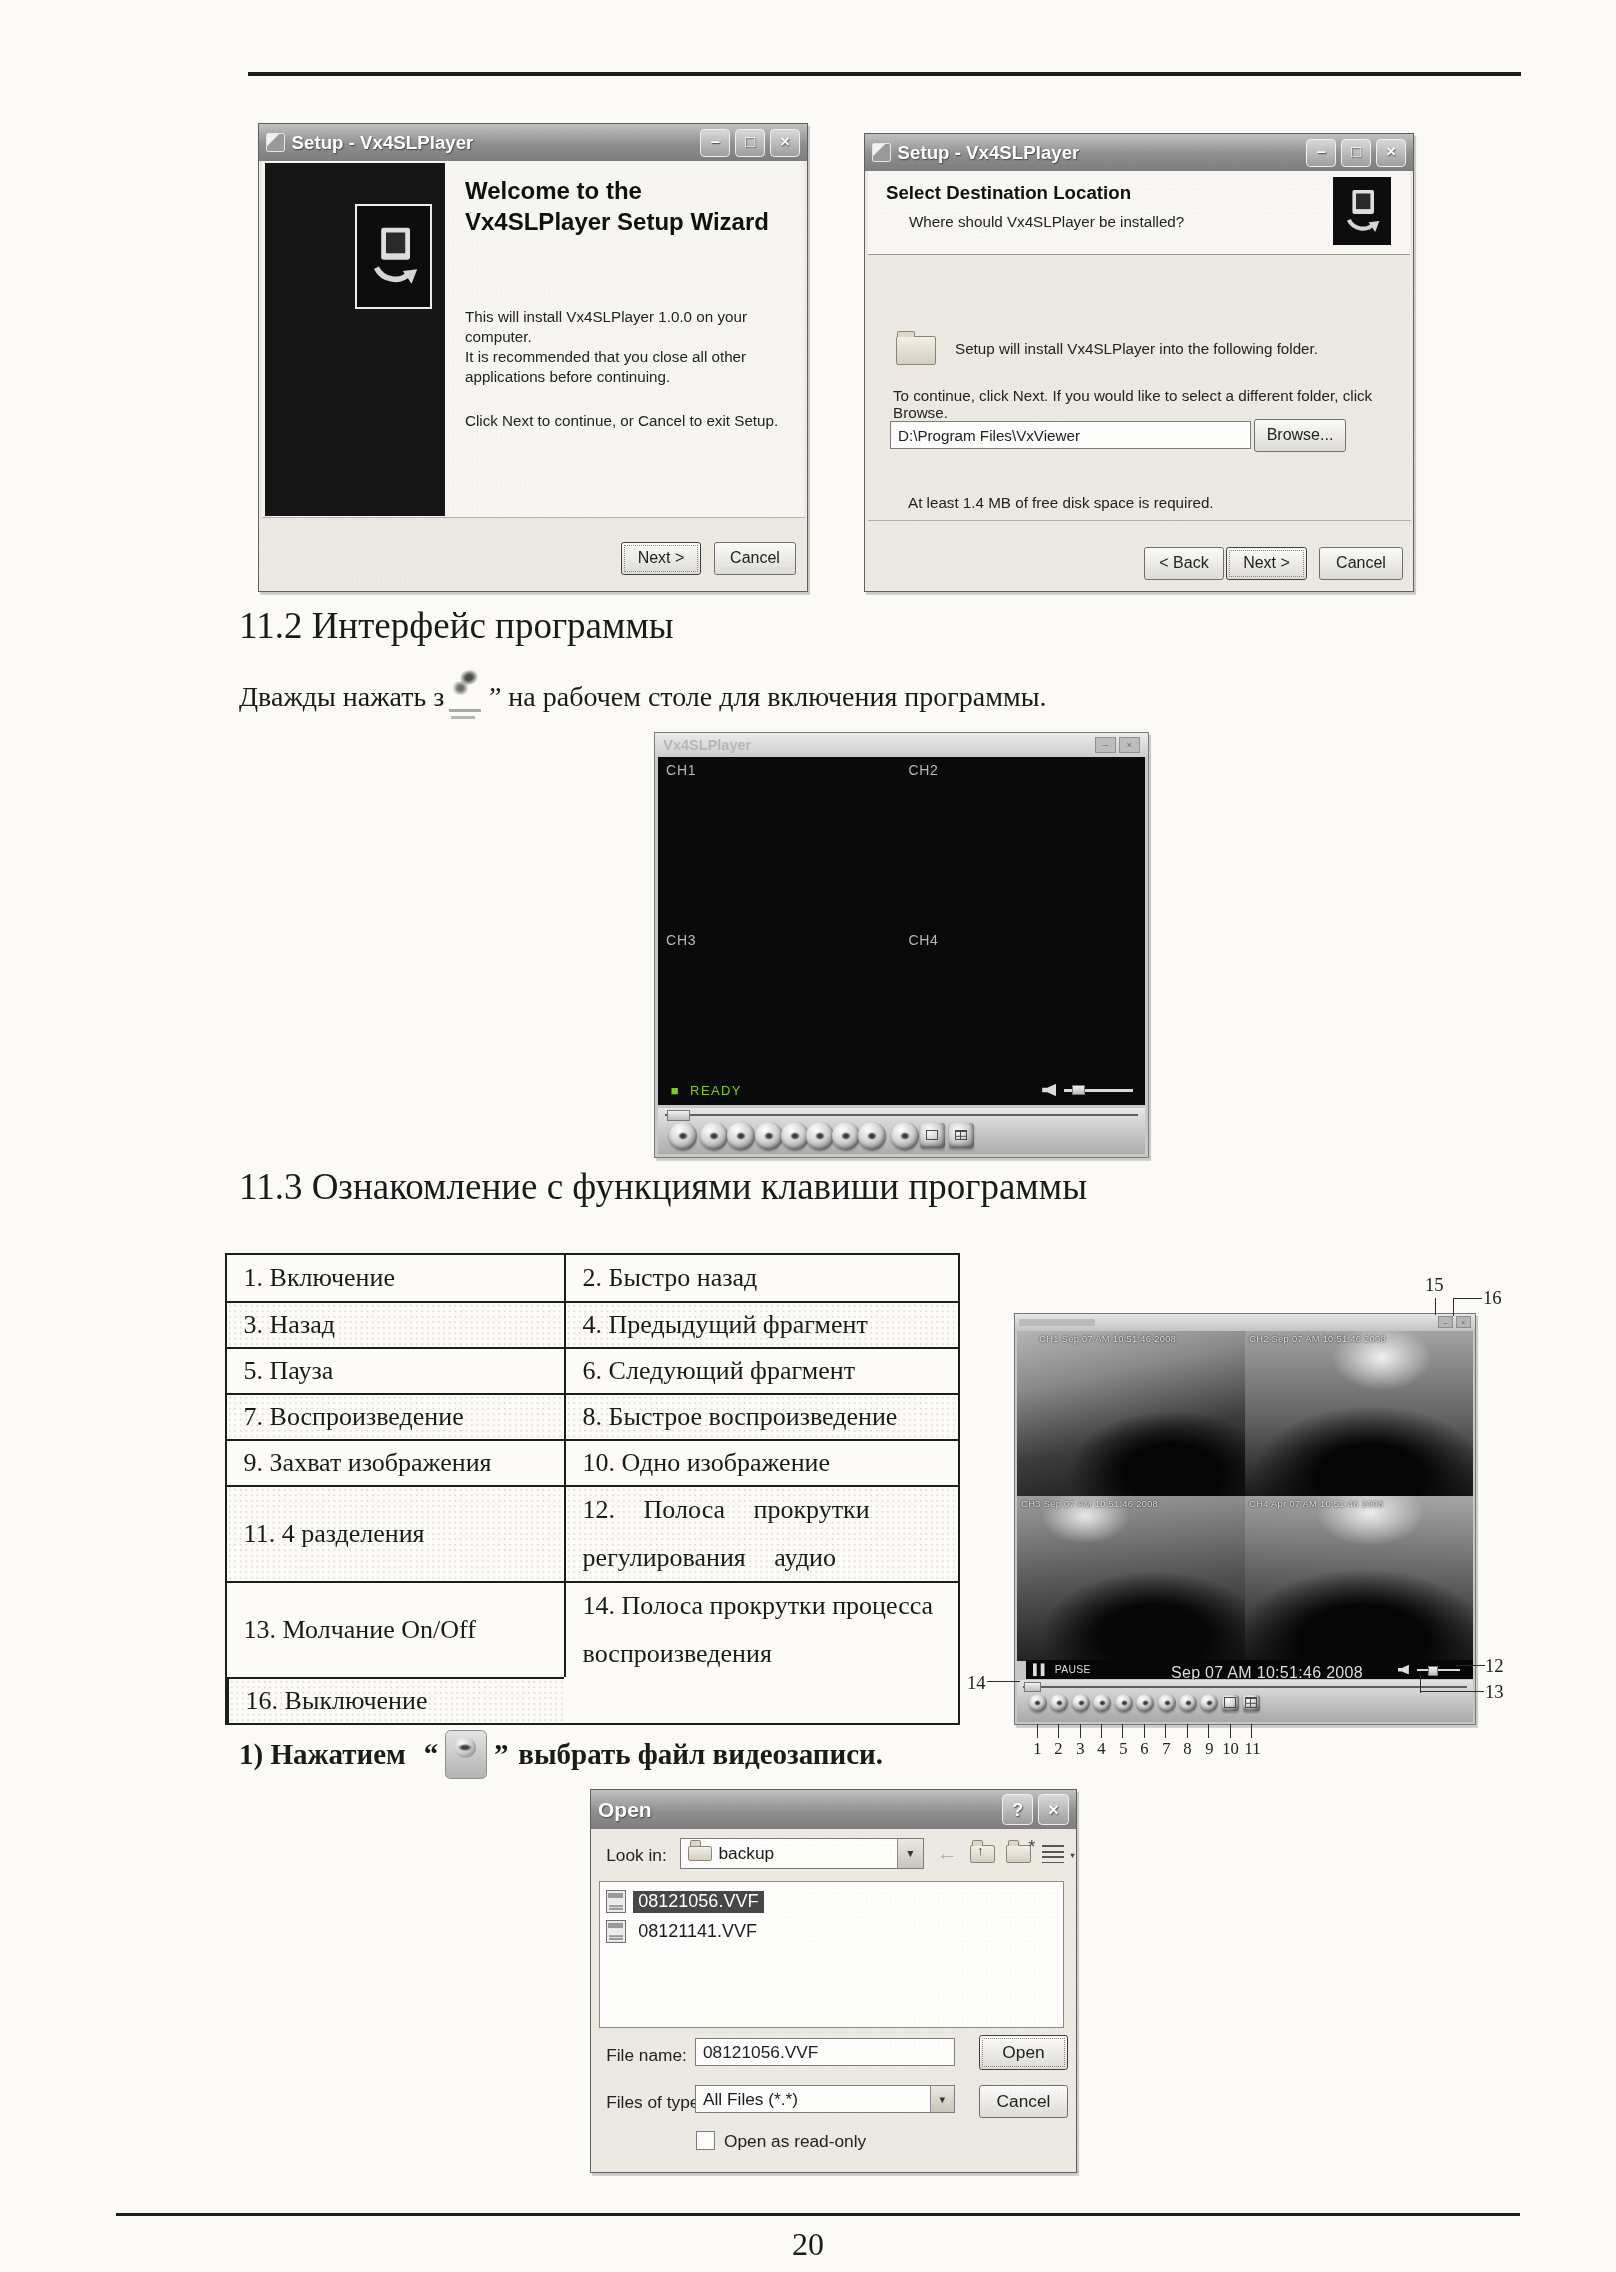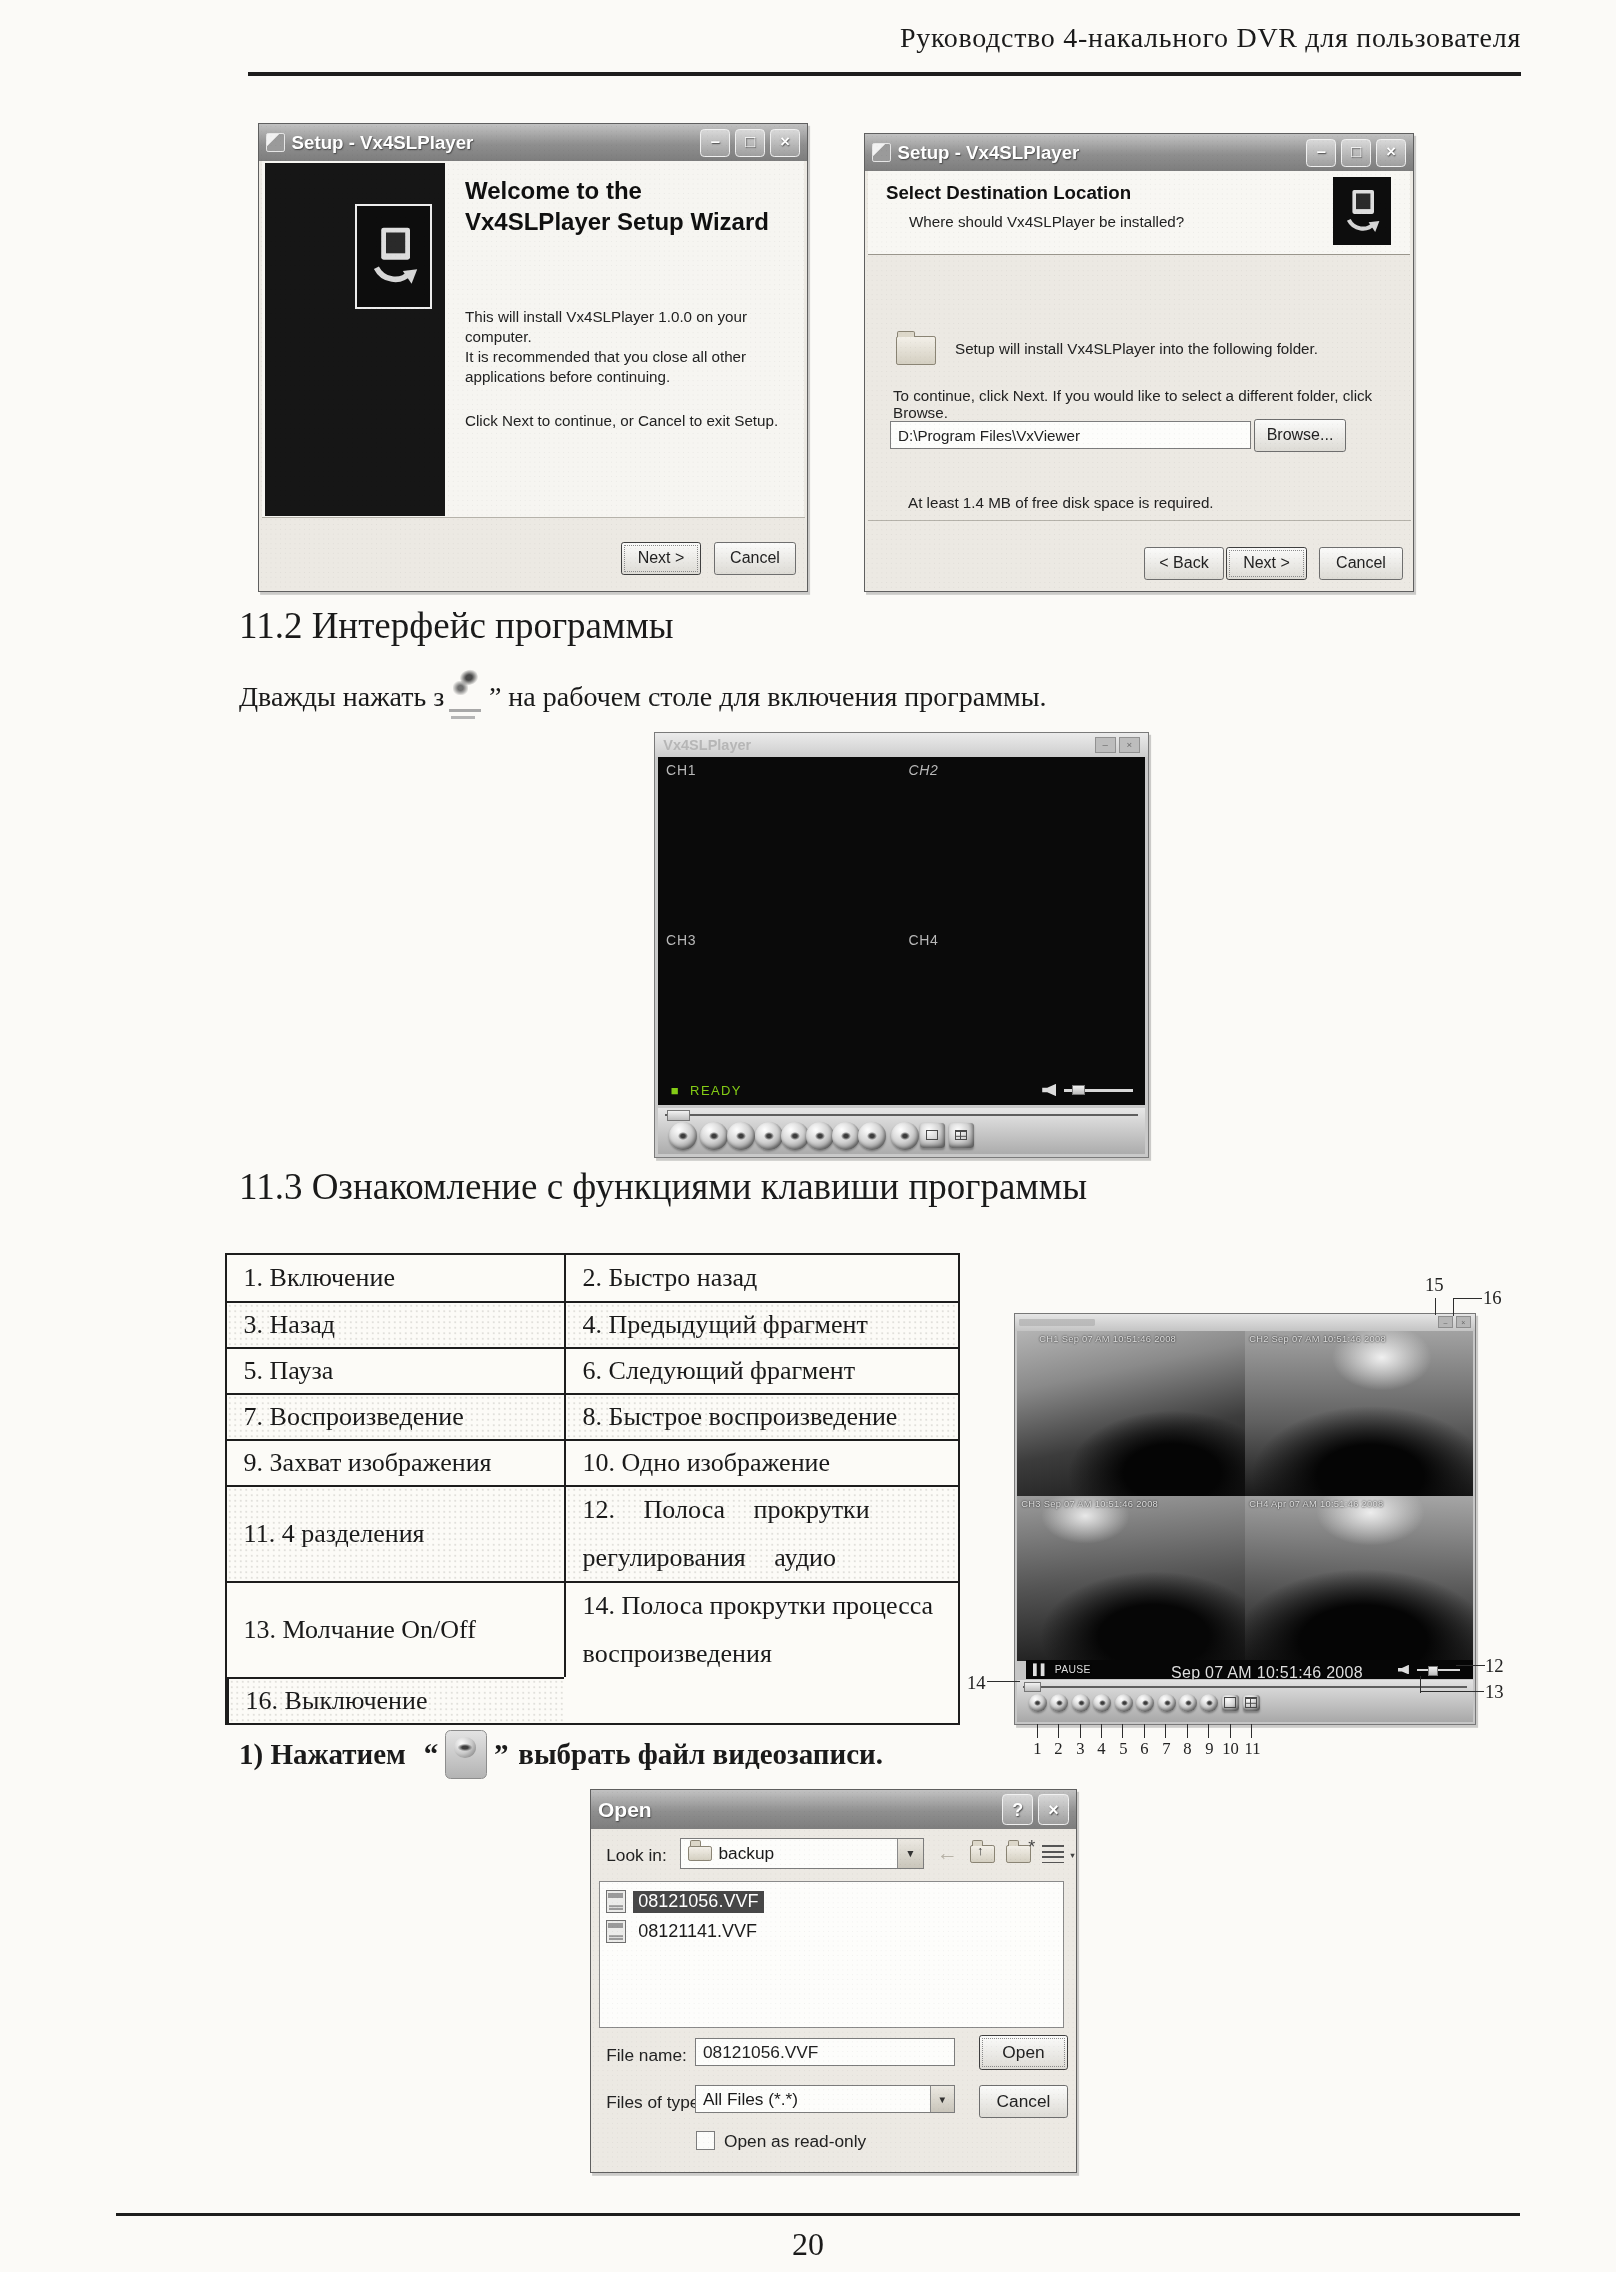--- a/index.html
+++ b/index.html
@@ -58,21 +58,20 @@
   .shortcut-ic .cap2{position:absolute;left:4.2px;bottom:5.5px;width:23.5px;height:2.8px;background:#b5b5b5;}
   .openfile-ic{position:relative;display:inline-block;width:40px;height:47px;vertical-align:-11px;margin:0 1.4px;border-radius:5.5px;background:linear-gradient(#e3e3e3,#b3b3b3);border:1.4px solid #8d8d8d;}
   .openfile-ic::before{content:"";position:absolute;left:7.6px;top:5.5px;width:22px;height:21px;border-radius:50%;background:radial-gradient(circle at 35% 30%,#fbfbfb,#c9c9c9 50%,#888 85%);}
   .openfile-ic::after{content:"";position:absolute;left:11.8px;top:12.5px;width:14px;height:7px;background:radial-gradient(#3e3e3e 30%,rgba(62,62,62,0) 75%);}
 </style>
 </head>
 <body>
 
 <div class="page">
 
-  <div class="abs" style="top:22px;left:762px;width:759px;text-align:right;font-size:28px;letter-spacing:0.7px;">Руководство  4-накального  DVR  для  пользователя</div>
   <div class="rule" style="left:248px;top:72px;width:1273px;height:3.5px;"></div>
 
   <div class="win dots" style="left:258px;top:123px;width:548px;height:467px;">
     <div class="titlebar">
       <span class="app-ico"></span>
       <span>Setup - Vx4SLPlayer</span>
       <span class="win-btns">
         <span class="win-btn">–</span>
         <span class="win-btn">□</span>
         <span class="win-btn">×</span>
@@ -138,21 +137,21 @@
   <div class="win" style="left:654px;top:732px;width:493px;height:424px;background:#c9c9c9;border-color:#7a7a7a;">
     <div class="abs" style="top:0;left:0;right:0;height:23.5px;background:linear-gradient(#ebebeb,#cdcdcd);display:flex;align-items:center;padding:0 8.3px;gap:16px;">
       <span class="sans" style="font-size:14.5px;font-weight:bold;color:#b6b6b6;">Vx4SLPlayer</span>
       <span style="margin-left:auto;display:flex;gap:3.5px;">
         <span class="sans" style="width:18.7px;height:14.5px;background:#bdbdbd;border:0.7px solid #919191;color:#6e6e6e;font-size:9.7px;display:flex;align-items:center;justify-content:center;">–</span>
         <span class="sans" style="width:18.7px;height:14.5px;background:#bdbdbd;border:0.7px solid #919191;color:#6e6e6e;font-size:9.7px;display:flex;align-items:center;justify-content:center;">×</span>
       </span>
     </div>
     <div class="abs" style="top:23.5px;left:2.8px;right:2.8px;height:348px;background:#0a0a0a;">
       <span class="chlabel" style="left:8.3px;top:5.5px;">CH1</span>
-      <span class="chlabel" style="left:calc(50% + 7px);top:5.5px;font-style:italic;">CH2</span>
+      <span class="chlabel" style="left:calc(50% + 7px);top:5.5px;">CH2</span>
       <span class="chlabel" style="left:8.3px;top:calc(50% + 1.4px);">CH3</span>
       <span class="chlabel" style="left:calc(50% + 7px);top:calc(50% + 1.4px);">CH4</span>
       <span class="sans" style="position:absolute;left:13px;bottom:7px;color:#84cc16;font-size:13px;letter-spacing:1.4px;">
         <span>■</span>&nbsp;&nbsp;<span>READY</span>
       </span>
       <span class="speaker" style="right:89px;bottom:8.3px;width:14px;height:12.5px;"></span>
       <span class="groove" style="right:12.5px;bottom:13px;width:69px;height:2.1px;"></span>
       <span class="knob" style="right:60px;bottom:9.7px;width:11px;height:8.3px;"></span>
     </div>
     <div class="abs" style="left:2.8px;right:2.8px;top:375px;height:46px;background:linear-gradient(#e7e7e7,#acacac);">

